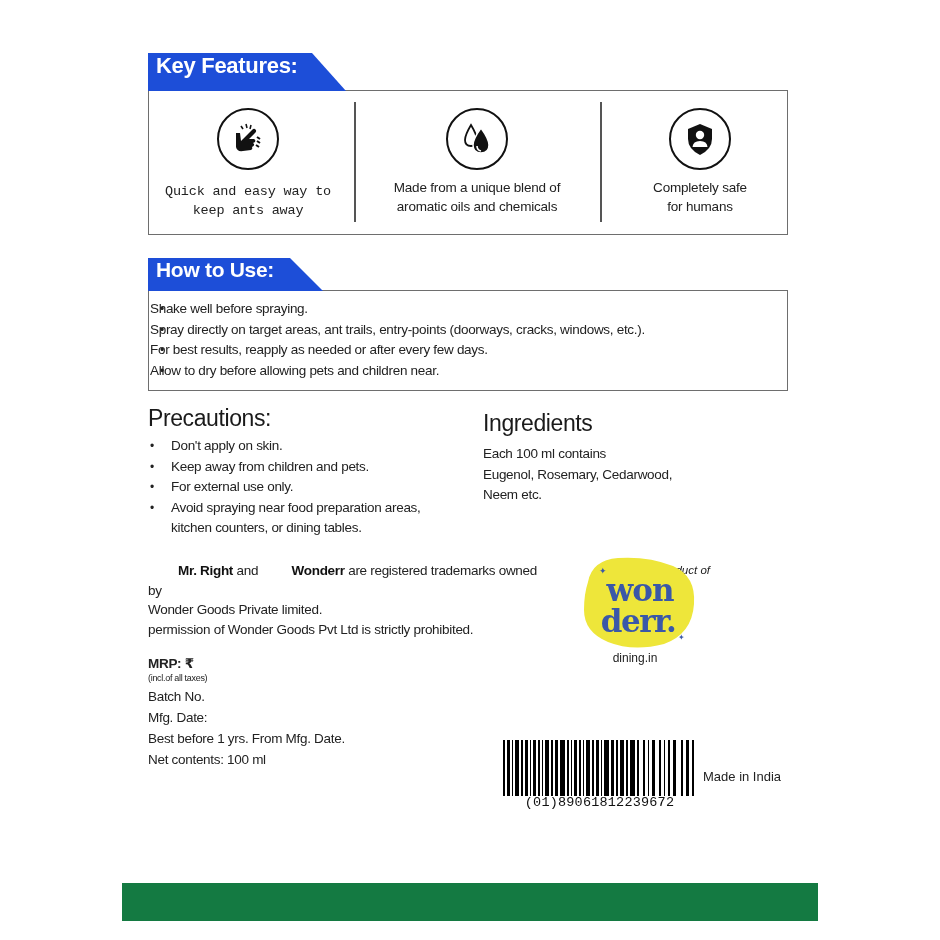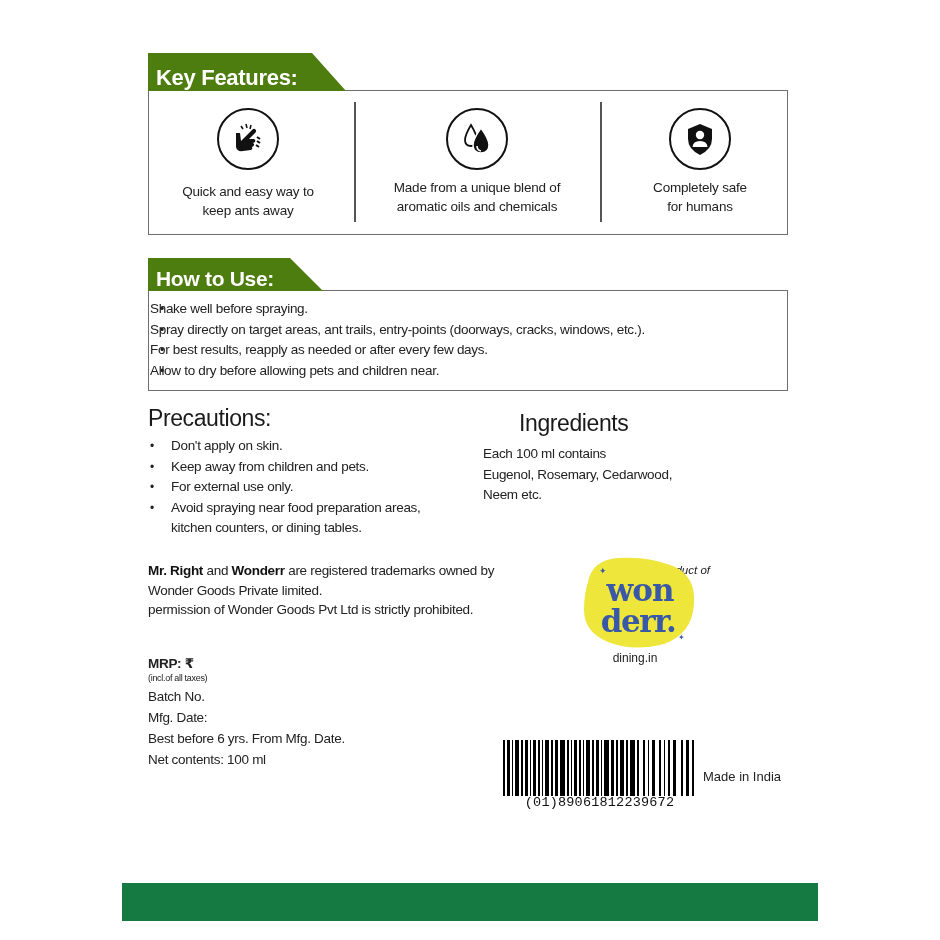--- a/index.html
+++ b/index.html
@@ -2,25 +2,25 @@
 <html><head>
   <meta charset="utf-8">
   <style>
     * { box-sizing: border-box; margin: 0; padding: 0; }
     html, body { width: 940px; height: 940px; background: #ffffff; overflow: hidden; }
     body { position: relative; font-family: "Liberation Sans", "DejaVu Sans", sans-serif; color: #1a1a1a; }
 
     
     .tab-header {
       position: absolute;
-      background: #4d7c0f;
+      background: #1d4ed8;
       color: #ffffff;
       font-weight: bold;
       display: flex;
-      align-items: flex-end;
+      align-items: flex-start;
       padding-left: 8px;
       letter-spacing: -0.3px;
     }
     .tab-kf { left: 148px; top: 53px; width: 198px; height: 38px; font-size: 22px;
       clip-path: polygon(0 0, 164px 0, 198px 38px, 0 38px); }
     .tab-htu { left: 148px; top: 258px; width: 175px; height: 33px; font-size: 21px;
       clip-path: polygon(0 0, 142px 0, 175px 33px, 0 33px); }
 
     .box {
       position: absolute;
@@ -87,21 +87,21 @@
 
     .ingr-text {
       position: absolute; left: 483px; top: 444px; width: 260px;
       font-size: 13.5px; line-height: 20.5px; color: #222; letter-spacing: -0.3px;
     }
 
     .legal {
       position: absolute; left: 148px; top: 561px; width: 390px;
       font-size: 13.5px; line-height: 19.5px; color: #222; letter-spacing: -0.3px;
     }
-    .legal b { font-weight: bold; color: #111; }
+    .legal b { font-weight: bold; color: #111; margin-left: 30px; }
 
     .info { position: absolute; left: 148px; top: 655px; width: 260px; font-size: 13.5px; color: #222; letter-spacing: -0.3px; }
     .info .mrp { font-weight: bold; font-size: 13.5px; line-height: 18px; }
     .info .tax { font-size: 9px; line-height: 11px; margin-bottom: 2px; }
     .info .row { line-height: 21px; }
 
     .product-of { position: absolute; left: 560px; top: 564px; width: 150px; text-align: right; font-size: 11.5px; color: #222; font-style: italic; }
     .logo { position: absolute; left: 578px; top: 552px; width: 124px; height: 100px; }
     .site { position: absolute; left: 560px; top: 651px; width: 150px; text-align: center; font-size: 12px; color: #222; }
 
@@ -116,21 +116,21 @@
 <body>
 
 <div class="box box-kf"></div>
 <div class="tab-header tab-kf">
   <span>Key Features:</span>
 </div>
 
 <div class="divider" style="left:354px;"></div>
 <div class="divider" style="left:600px;"></div>
 
-<div class="feature" style="left:148px;">
+<div class="feature" style="left:148px;font-family:Liberation Mono, monospace;">
   <div class="icon-circle">
     <svg width="40" height="40" viewBox="0 0 40 40">
       <path d="M8 14 L12 14 L13 22 L15 20 L24 11 Q26 9 27.5 10.5 Q29 12 27 14 L21 20 L26 20 Q28 21 27 23 L25 24 Q27 25 25.5 27 L24 28 Q25 30 23 31 L15 32 Q9 33 8 28 Z" fill="#111"></path>
       <line x1="18" y1="5" x2="19" y2="9" stroke="#111" stroke-width="1.6"></line>
       <line x1="13" y1="7" x2="15" y2="10" stroke="#111" stroke-width="1.6"></line>
       <line x1="23" y1="6" x2="22" y2="10" stroke="#111" stroke-width="1.6"></line>
       <line x1="29" y1="18" x2="32" y2="20" stroke="#111" stroke-width="2"></line>
       <line x1="29" y1="22" x2="32" y2="24" stroke="#111" stroke-width="2"></line>
       <line x1="28" y1="26" x2="31" y2="28" stroke="#111" stroke-width="2"></line>
     </svg>
@@ -182,39 +182,39 @@
 
 <div class="section-title" style="left:148px; top:405px;">Precautions:</div>
 <ul class="bullets prec-list">
   <li>Don't apply on skin.</li>
   <li>Keep away from children and pets.</li>
   <li>For external use only.</li>
   <li>Avoid spraying near food preparation areas,</li>
   <li class="cont">kitchen counters, or dining tables.</li>
 </ul>
 
-<div class="section-title" style="left:483px; top:410px;margin-left:36px;">Ingredients</div>
+<div class="section-title" style="left:483px; top:410px;">Ingredients</div>
 <div class="ingr-text">
   <div>Each 100 ml contains</div>
   <div>Eugenol, Rosemary, Cedarwood,</div>
   <div>Neem etc.</div>
 </div>
 
 <div class="legal">
   <div><b>Mr. Right</b><span> and </span><b>Wonderr</b><span> are registered trademarks owned by</span></div>
   <div>Wonder Goods Private limited.</div>
   <div>permission of Wonder Goods Pvt Ltd is strictly prohibited.</div>
 </div>
 
 <div class="info">
   <div class="mrp">MRP: ₹</div>
   <div class="tax">(incl.of all taxes)</div>
   <div class="row">Batch No.</div>
   <div class="row">Mfg. Date:</div>
-  <div class="row">Best before 6 yrs. From Mfg. Date.</div>
+  <div class="row">Best before 1 yrs. From Mfg. Date.</div>
   <div class="row">Net contents: 100 ml</div>
 </div>
 
 <div class="product-of">a product of</div>
 <div class="logo">
   <svg width="124" height="100" viewBox="0 0 124 100">
     <path d="M10 30 Q14 8 40 6 Q70 4 95 14 Q118 24 116 52 Q114 82 86 92 Q55 100 30 90 Q6 80 6 58 Q6 42 10 30 Z" fill="#EEE63A"></path>
     <text x="62" y="49" text-anchor="middle" font-family="DejaVu Serif, serif" font-weight="bold" font-size="31" fill="#3A58A8" letter-spacing="-1">won</text>
     <text x="60" y="80" text-anchor="middle" font-family="DejaVu Serif, serif" font-weight="bold" font-size="31" fill="#3A58A8" letter-spacing="-1.5">derr.</text>
     <text x="21" y="22" font-size="9" fill="#3A58A8">✦</text>

